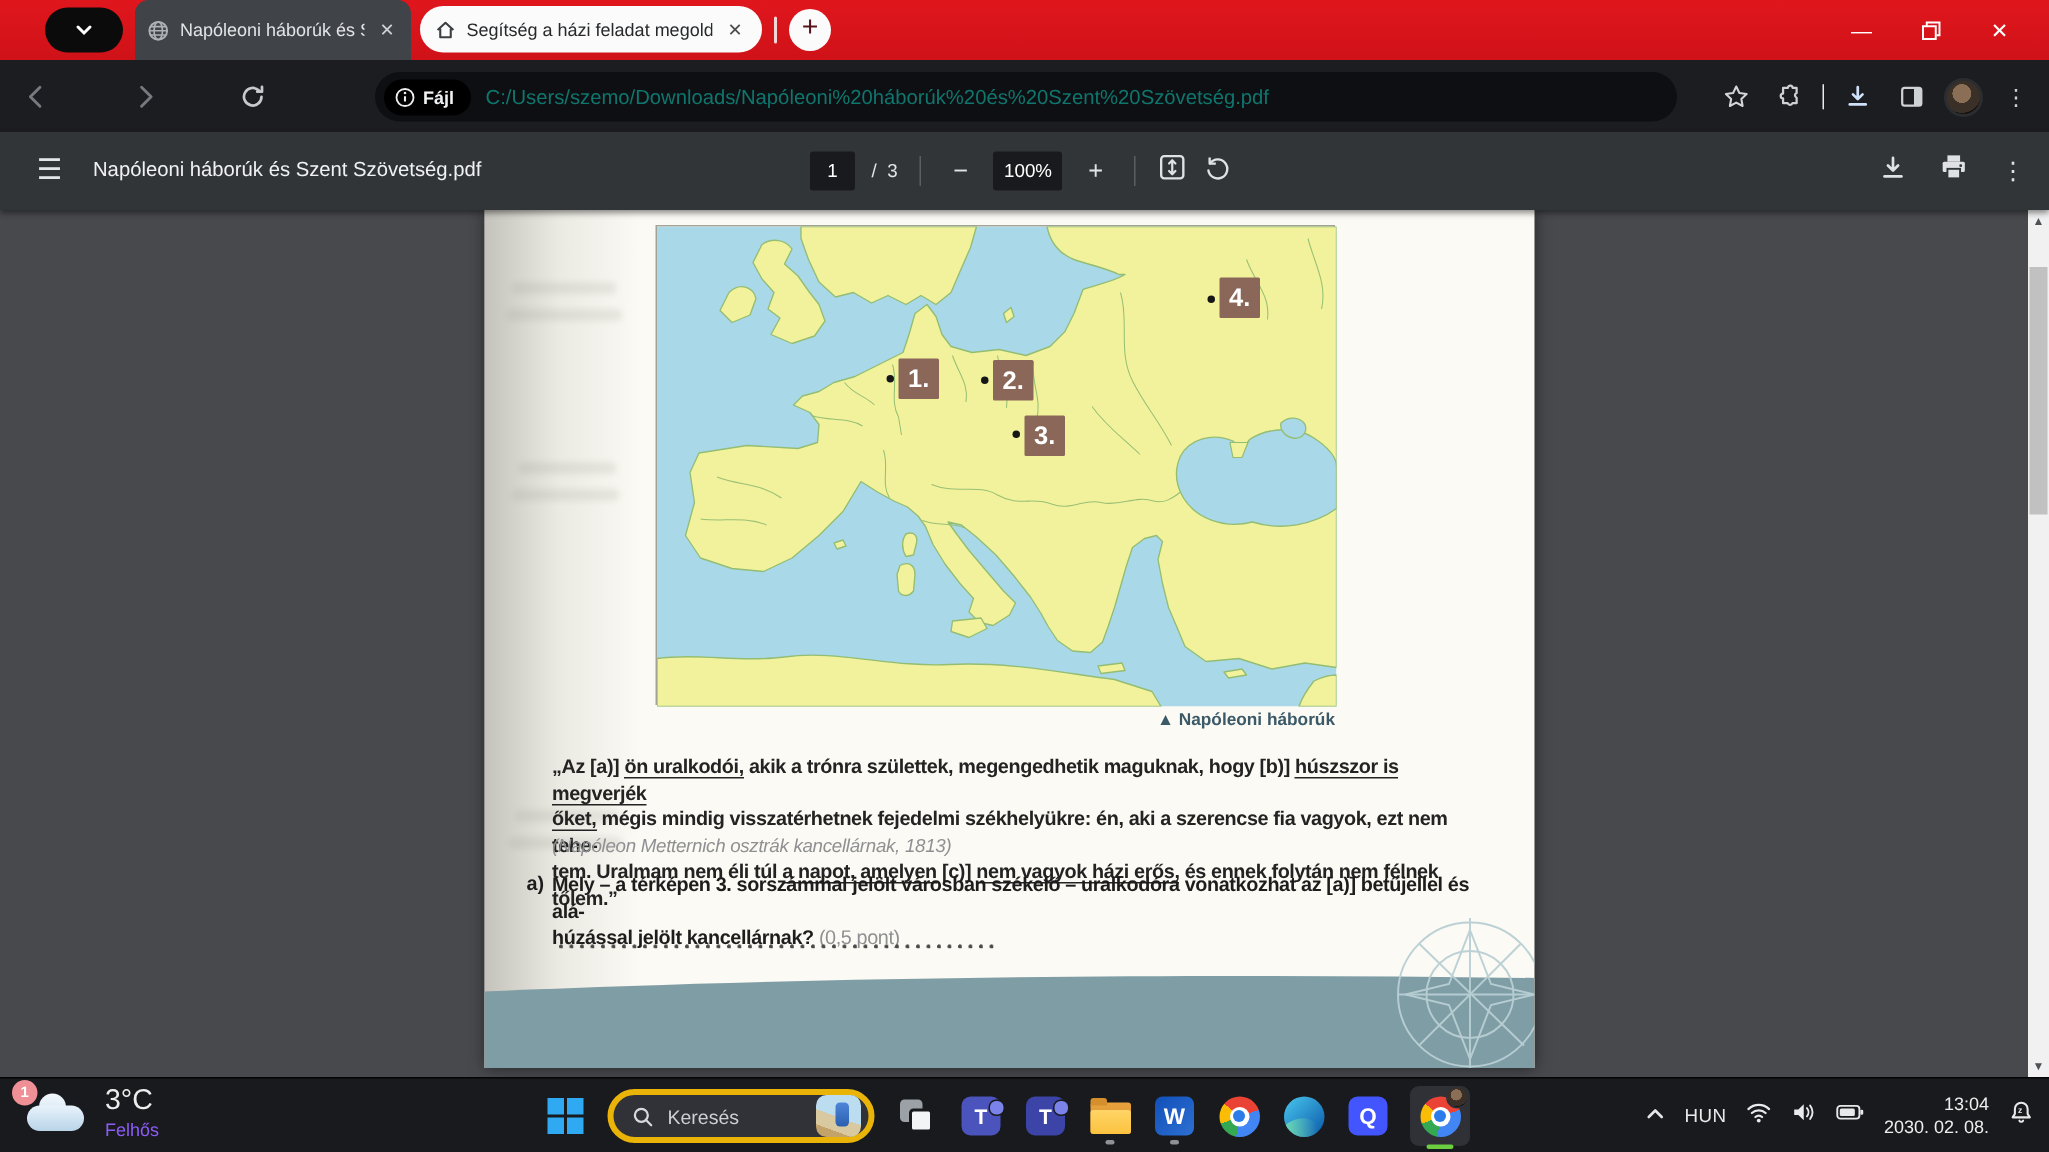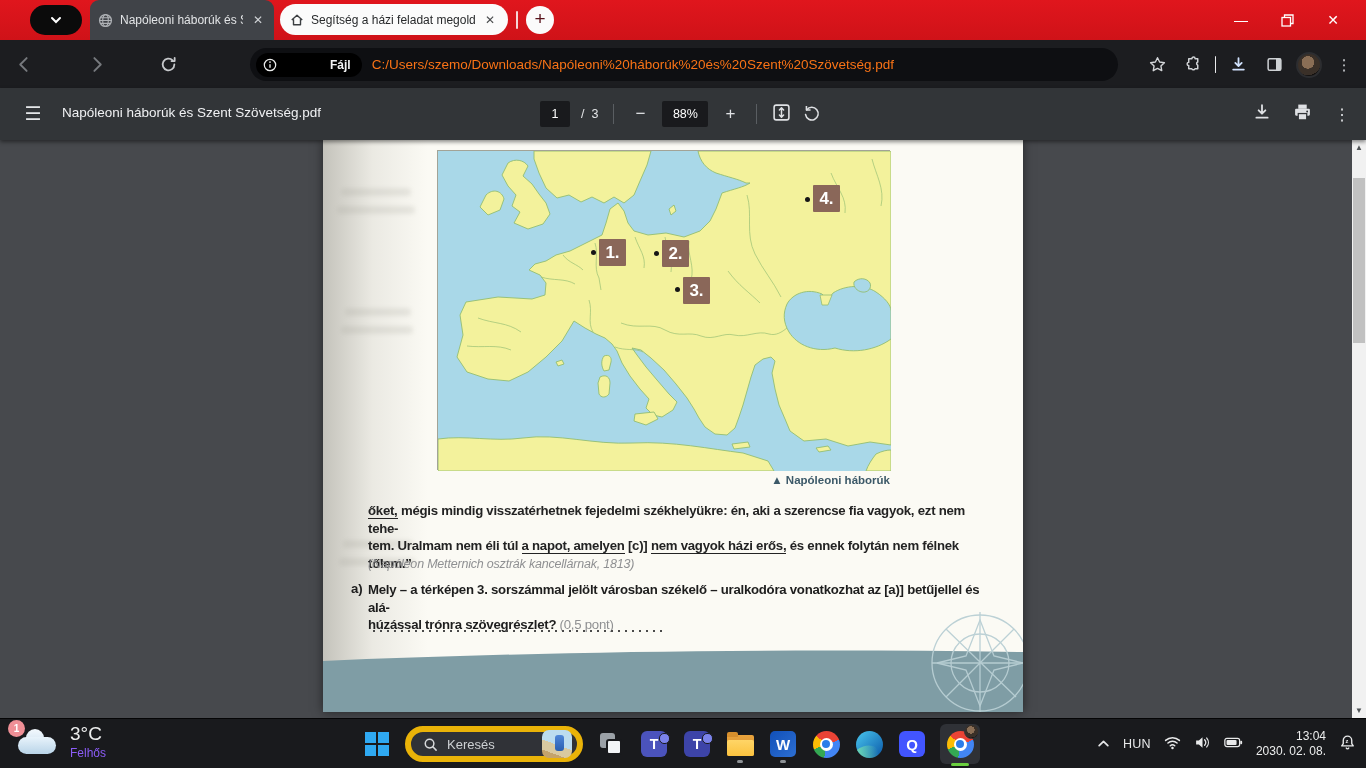--- a/index.html
+++ b/index.html
@@ -29,22 +29,22 @@
   .wc { width:46px; height:40px; display:flex; align-items:center; justify-content:center; color:#fff; font-size:14px; }
 
   
   #addressbar { position:absolute; left:0; top:40px; width:1366px; height:48px; background:#1c1d20; }
   .navic { position:absolute; top:12px; width:24px; height:24px; display:flex; align-items:center;
     justify-content:center; color:#7d8084; font-size:16px; }
   #omnibox { position:absolute; left:250px; top:8px; width:868px; height:33px; background:#0e0f12;
     border-radius:17px; display:flex; align-items:center; padding:0 14px 0 6px; gap:10px; }
   #filechip { height:24px; background:#000; border-radius:12px; display:flex; align-items:center;
     gap:5px; padding:0 11px 0 7px; }
-  #filechip span { color:#f1f2f3; font-size:12px; font-weight:700;margin-left:48px; }
-  #urltext { color:#f97316; font-size:13.5px; white-space:nowrap; overflow:hidden; }
+  #filechip span { color:#f1f2f3; font-size:12px; font-weight:700; }
+  #urltext { color:#0f766e; font-size:13.5px; white-space:nowrap; overflow:hidden; }
   .abicons { position:absolute; right:8px; top:8px; height:33px; display:flex; align-items:center; gap:8px; }
   .abic { width:28px; height:28px; display:flex; align-items:center; justify-content:center; color:#cfd2d5; font-size:15px; }
   .absep { width:1px; height:17px; background:#e9eaec; border-radius:1px; }
   .avatar { width:26px; height:26px; border-radius:13px;
     background:radial-gradient(circle at 45% 38%, #8a6e55 0 34%, #3a3028 35% 70%, #14110f 71%); border:2px solid #2c2d30; }
 
   
   #pdfbar { position:absolute; left:0; top:88px; width:1366px; height:52px; background:#323538;
     box-shadow:0 2px 4px rgba(0,0,0,.45); z-index:5; }
   #pdfbar .ham { position:absolute; left:22px; top:15px; width:22px; height:22px; color:#e4e6e8; font-size:19px; line-height:22px; text-align:center;}
@@ -104,21 +104,21 @@
   #cloud .c2 { position:absolute; left:12px; top:4px; width:18px; height:18px; border-radius:10px;
     background:linear-gradient(180deg,#f3f9fd,#cbdff0); }
   #wbadge { position:absolute; left:-6px; top:-5px; width:17px; height:17px; border-radius:9px;
     background:#ef8f96; color:#fff; font-size:10px; font-weight:700; text-align:center; line-height:17px; }
   #wtxt .t { color:#eceded; font-size:19px; }
   #wtxt .c { color:#8b5cf6; font-size:12px; margin-top:1px; }
   #tbcenter { position:absolute; left:362px; top:0; height:50px; display:flex; align-items:center; gap:13px; }
   .tbicon { width:30px; height:30px; display:flex; align-items:center; justify-content:center; position:relative; }
   #startbtn { display:grid; grid-template-columns:11px 11px; grid-template-rows:11px 11px; gap:2px; }
   #startbtn i { background:#2fa9f2; }
-  #searchpill { width:178px; height:36px; border-radius:18px; background:#303237; border:6px solid #eab308;
+  #searchpill { width:178px; height:36px; border-radius:18px; background:#303237; border:4px solid #eab308;
     display:flex; align-items:center; padding:0 5px 0 12px; gap:9px; }
   #searchpill .ph { color:#cdd0d3; font-size:13px; flex:1; }
   #searchimg { width:30px; height:28px; border-radius:7px;
     background:linear-gradient(200deg,#bcdcef 0 52%,#d9c9a0 52% 78%,#c4a36b 78%); position:relative; overflow:hidden; }
   #searchimg::after { content:""; position:absolute; left:13px; top:5px; width:9px; height:16px; border-radius:3px;
     background:linear-gradient(180deg,#4f86d8,#2a5fb0); }
   .runningdot { position:absolute; left:50%; bottom:-4px; width:6px; height:3px; margin-left:-3px; border-radius:2px; background:#8e9296; }
   
   .tv-back { position:absolute; left:4px; top:4px; width:15px; height:15px; background:#9ba1a7; border-radius:3px; }
   .tv-front{ position:absolute; right:4px; bottom:4px; width:16px; height:16px; background:#f2f4f6; border-radius:3px; border:2px solid #191a1d; }
@@ -251,21 +251,21 @@
   </div>
 
   <div id="pdfbar">
     <div class="ham">☰</div>
     <div id="pdfname">Napóleoni háborúk és Szent Szövetség.pdf</div>
     <div class="pdfcenter">
       <div class="pagebox">1</div>
       <span class="slash"><span>/</span>&nbsp;&nbsp;<span>3</span></span>
       <div class="vsep"></div>
       <div class="zbtn">−</div>
-      <div class="zoombox">88%</div>
+      <div class="zoombox">100%</div>
       <div class="zbtn">+</div>
       <div class="vsep"></div>
       <div>
         <svg width="19" height="19" viewBox="0 0 18 18">
             <rect x="2" y="2" width="14" height="14" rx="2" fill="none" stroke="#dfe1e4" stroke-width="1.5"></rect>
             <path d="M9 5v8M7 6.6L9 4.6l2 2M7 11.4l2 2 2-2" fill="none" stroke="#dfe1e4" stroke-width="1.4" stroke-linecap="round" stroke-linejoin="round"></path>
           </svg>
       </div>
       <div>
         <svg width="19" height="19" viewBox="0 0 18 18">
@@ -360,30 +360,31 @@
             <div class="mk" style="left: 224px; top: 89px; background: rgb(138, 103, 89);">2.</div>
             <div class="mkdot" style="left: 237px; top: 136px;"></div>
             <div class="mk" style="left: 245px; top: 126px; background: rgb(138, 103, 89);">3.</div>
             <div class="mkdot" style="left: 367px; top: 46px;"></div>
             <div class="mk" style="left: 375px; top: 34px; background: rgb(138, 103, 89);">4.</div>
           </div>
       </div>
       <div id="mapcaption">▲ Napóleoni háborúk</div>
 
       <div id="quote">
+          <div><span>„Az [a)] </span><span class="u">ön uralkodói,</span><span> akik a trónra születtek, megengedhetik maguknak, hogy [b)] </span><span class="u">húszszor is megverjék</span></div>
           <div><span class="u">őket,</span><span> mégis mindig visszatérhetnek fejedelmi székhelyükre: én, aki a szerencse fia vagyok, ezt nem tehe-</span></div>
           <div><span>tem. Uralmam nem éli túl </span><span class="u">a napot, amelyen</span><span> [c)] </span><span class="u">nem vagyok házi erős,</span><span> és ennek folytán nem félnek tőlem.”</span></div>
         </div>
       <div id="attrib">(Napóleon Metternich osztrák kancellárnak, 1813)</div>
 
       <div id="qmark">a)</div>
       <div id="question">
         <span>Mely – a térképen 3. sorszámmal jelölt városban székelő – uralkodóra vonatkozhat az [a)] betűjellel és alá-</span>
         <br>
-        <span>húzással trónra szövegrészlet? </span><span class="pts">(0,5 pont)</span>
+        <span>húzással jelölt kancellárnak? </span><span class="pts">(0,5 pont)</span>
       </div>
       <div id="dots"></div>
 
       <div id="bandwrap">
         <svg width="700" height="106" viewBox="0 0 700 106">
           <path d="M0,55 C180,47 430,42 700,46 L700,106 L0,106 Z" fill="#7f9da5"></path>
           <g stroke="#b9cfd4" fill="none" stroke-width="1.3" opacity="0.95">
             <circle cx="657" cy="57" r="48"></circle>
             <circle cx="657" cy="57" r="29"></circle>
             <path d="M657,6 L657,106 M609,57 L700,57 M623,23 L693,91 M691,23 L623,91"></path>

